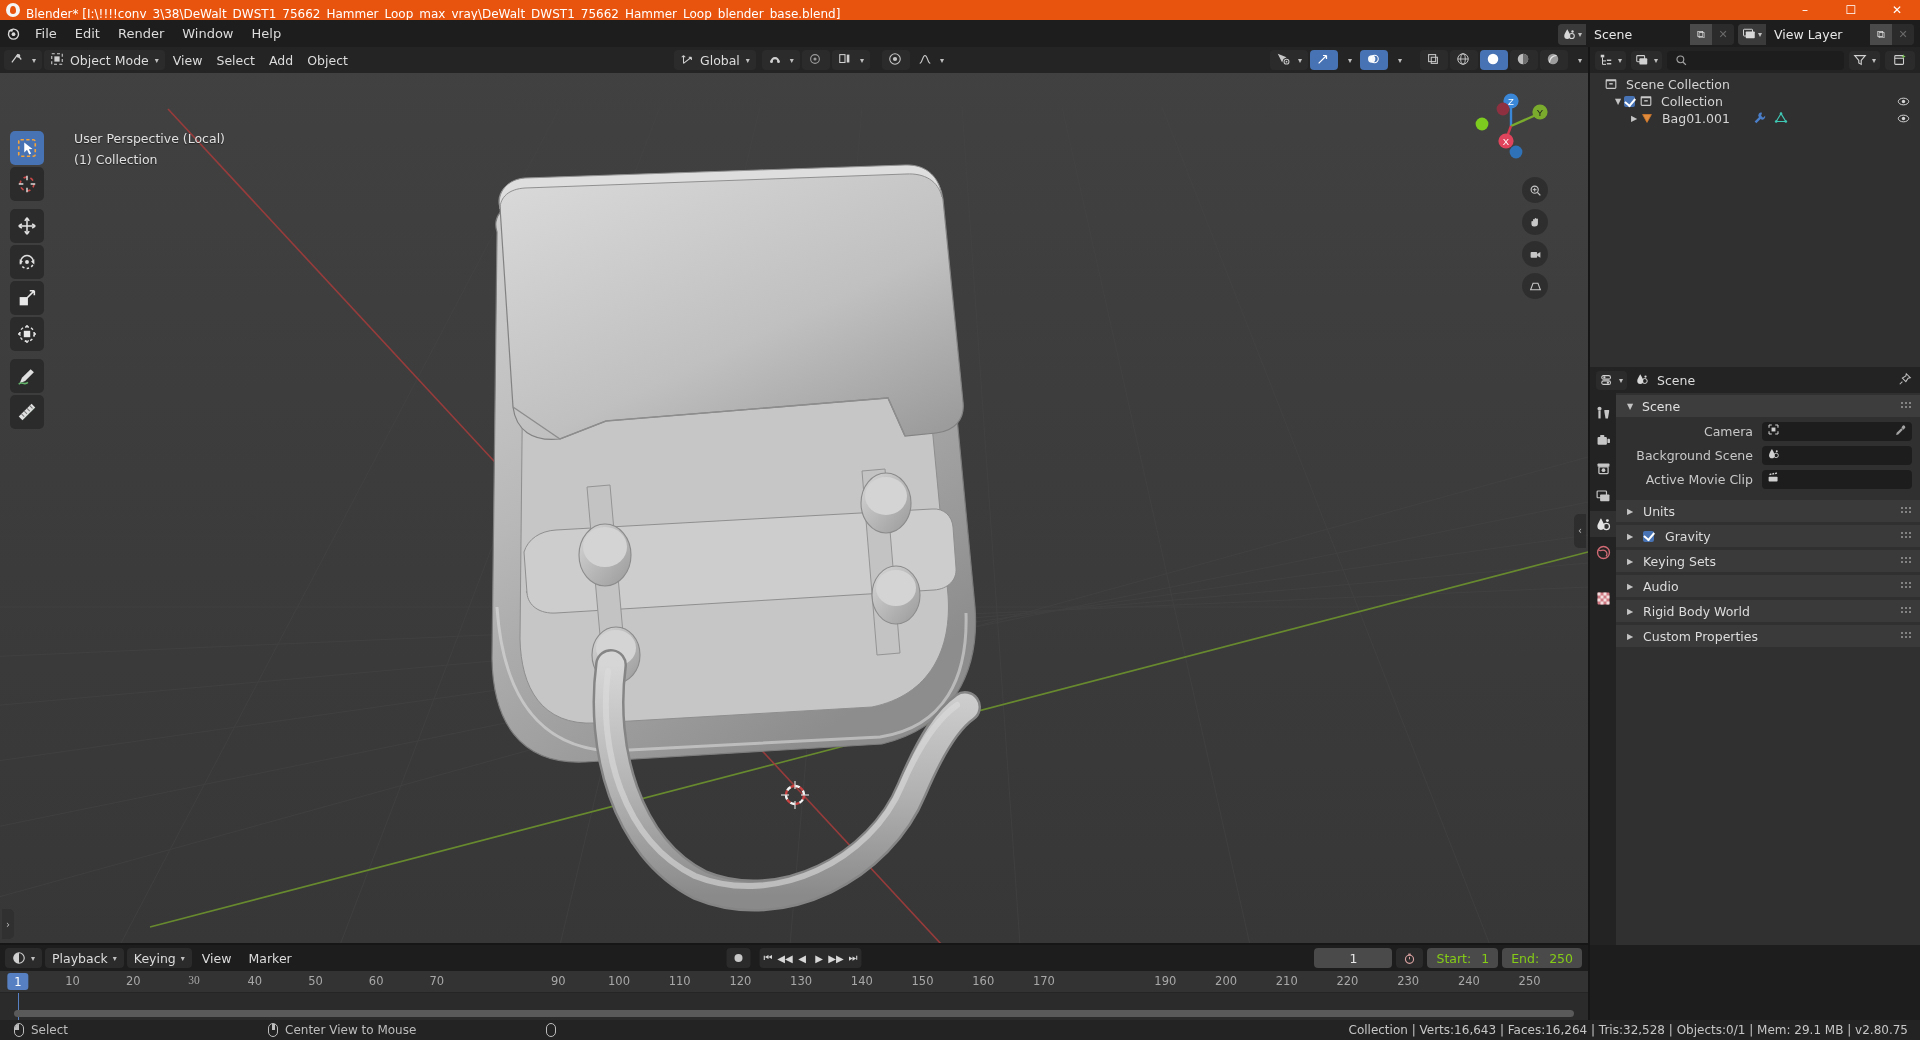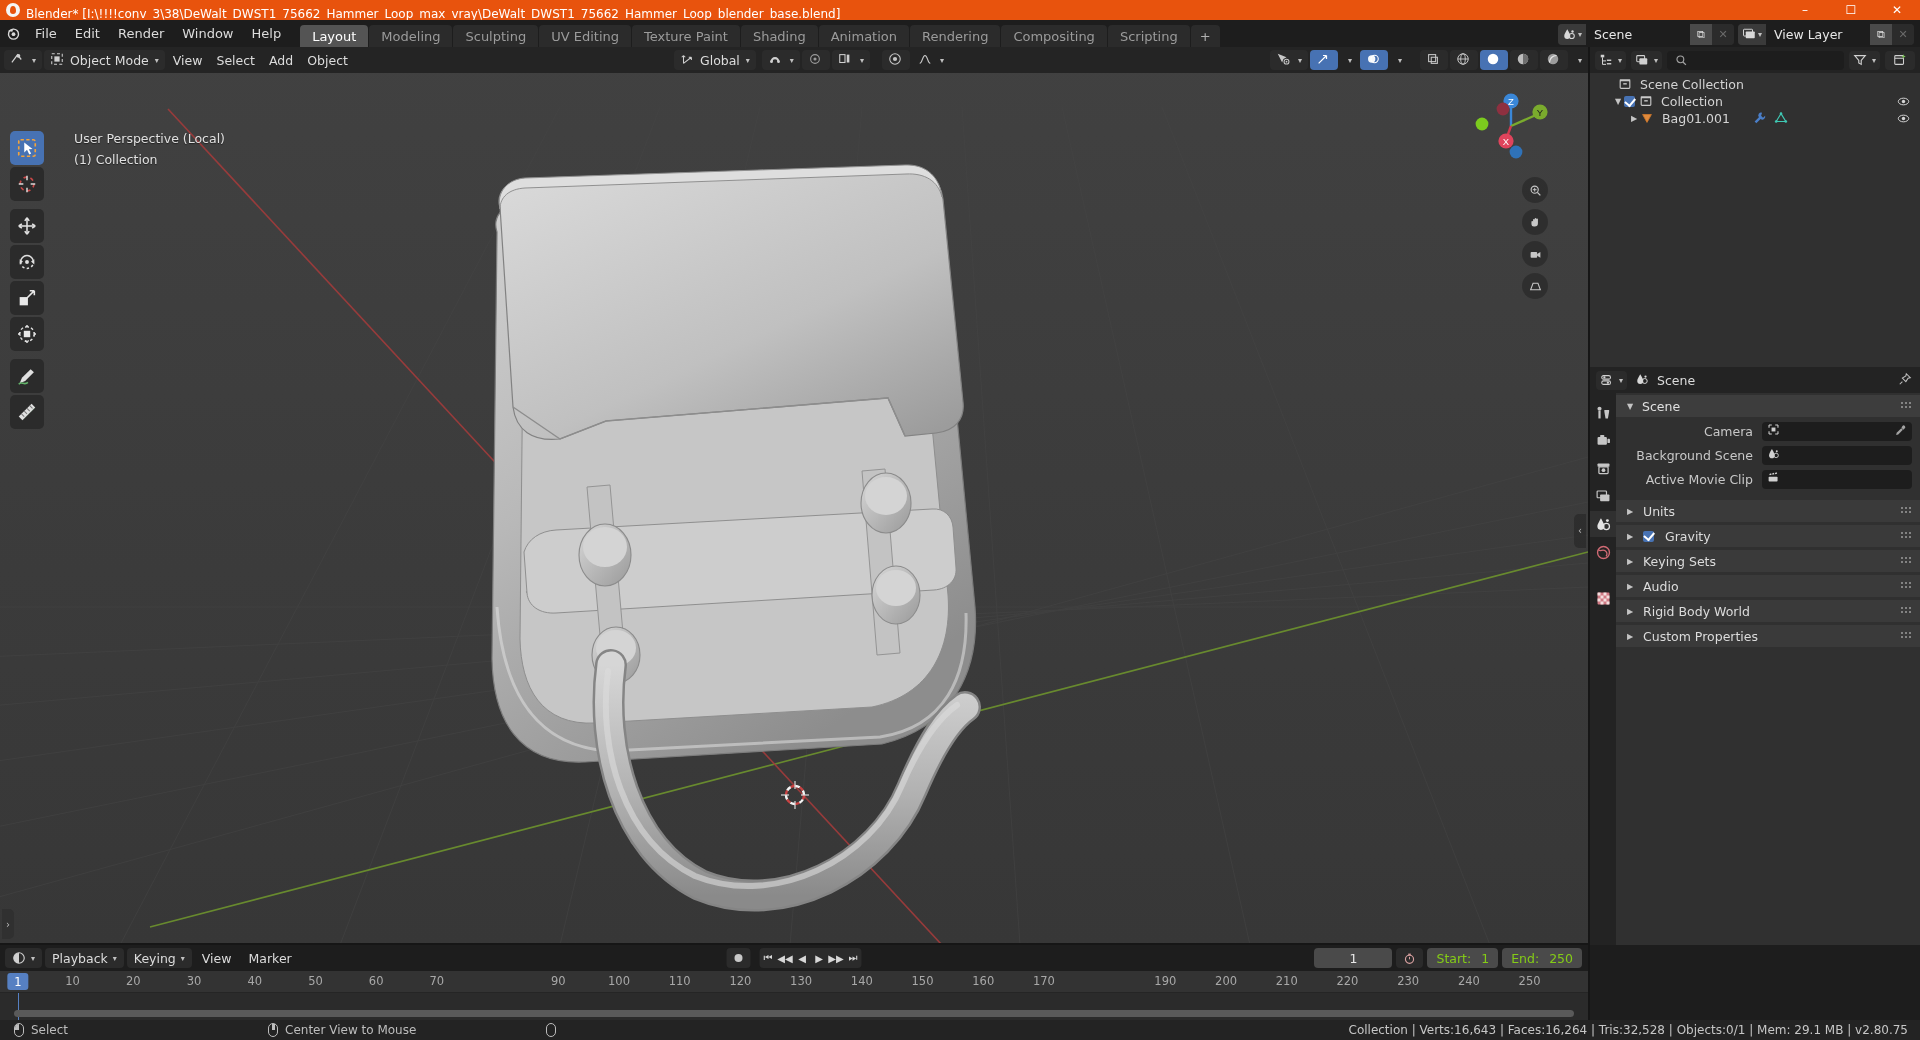--- a/index.html
+++ b/index.html
@@ -243,33 +243,20 @@
           <path d="M3 8 L12 4 L10 9 Z" fill="#d8d8d8"></path>
         </svg>
     </div>
     <div class="menu">
       <div class="menu-item">File</div>
       <div class="menu-item">Edit</div>
       <div class="menu-item">Render</div>
       <div class="menu-item">Window</div>
       <div class="menu-item">Help</div>
     </div>
-    <div class="wstabs">
-      <div class="wstab active">Layout</div>
-      <div class="wstab">Modeling</div>
-      <div class="wstab">Sculpting</div>
-      <div class="wstab">UV Editing</div>
-      <div class="wstab">Texture Paint</div>
-      <div class="wstab">Shading</div>
-      <div class="wstab">Animation</div>
-      <div class="wstab">Rendering</div>
-      <div class="wstab">Compositing</div>
-      <div class="wstab">Scripting</div>
-      <div class="wstab plus">+</div>
-    </div>
     <div class="topbar-right">
       <div class="idblock">
         <div class="idicon">
           <svg viewBox="0 0 20 20" width="15" height="15">
               <path d="M7 3 C4 8 3 10 3 12 a4 4 0 0 0 8 0 c0-2-1-4-4-9z" fill="#d8d8d8"></path>
               <circle cx="14" cy="6" r="1.6" fill="#d8d8d8"></circle>
               <circle cx="13" cy="12" r="3.4" fill="none" stroke="#d8d8d8" stroke-width="1.4"></circle>
             </svg>
           <span class="caret" style="margin-left:1px">▾</span>
         </div>
@@ -704,21 +691,21 @@
       <div class="ol-ibtn">
         <svg viewBox="0 0 16 16" width="14" height="14">
             <rect x="2" y="3" width="10" height="10" rx="1" fill="none" stroke="#d0d0d0" stroke-width="1.2"></rect>
             <line x1="2" y1="6" x2="12" y2="6" stroke="#d0d0d0" stroke-width="1.2"></line>
             <path d="M12 2 L12 6 M10 4 L14 4" stroke="#7ab85a" stroke-width="1.4"></path>
           </svg>
       </div>
     </div>
     <div class="ol-body">
 
-      <div class="ol-row" style="padding-left:28px">
+      <div class="ol-row" style="padding-left:14px">
         <span class="vh-icon" style="margin-right:6px">
           <svg viewBox="0 0 16 16" width="14" height="14">
               <rect x="2.5" y="4" width="11" height="9" rx="1" fill="none" stroke="#c9c9c9" stroke-width="1.3"></rect>
               <rect x="2" y="2.5" width="12" height="2.4" rx="0.6" fill="#c9c9c9"></rect>
               <rect x="6" y="7" width="4" height="1.6" fill="#c9c9c9"></rect>
             </svg>
         </span>
         <span>Scene Collection</span>
       </div>
 
@@ -1003,21 +990,21 @@
         <div class="tl-se">
           <span>End:</span>
           <span>250</span>
         </div>
       </div>
     </div>
 
     <div class="tl-ruler" id="tl-ruler">
         <div class="tl-tick" style="left: 72.6353px;">10</div>
         <div class="tl-tick" style="left: 133.341px;">20</div>
-        <div class="tl-tick" style="left: 194.047px;">30</div>
+        <div class="tl-tick" style="left: 194.047px; font-family: Liberation Serif, serif;">30</div>
         <div class="tl-tick" style="left: 254.753px;">40</div>
         <div class="tl-tick" style="left: 315.459px;">50</div>
         <div class="tl-tick" style="left: 376.165px; text-align: right;">60</div>
         <div class="tl-tick" style="left: 436.871px;">70</div>
         <div class="tl-tick" style="left: 497.576px; margin-top: 48px;">80</div>
         <div class="tl-tick" style="left: 558.282px;">90</div>
         <div class="tl-tick" style="left: 618.988px;">100</div>
         <div class="tl-tick" style="left: 679.694px;">110</div>
         <div class="tl-tick" style="left: 740.4px;">120</div>
         <div class="tl-tick" style="left: 801.106px;">130</div>

